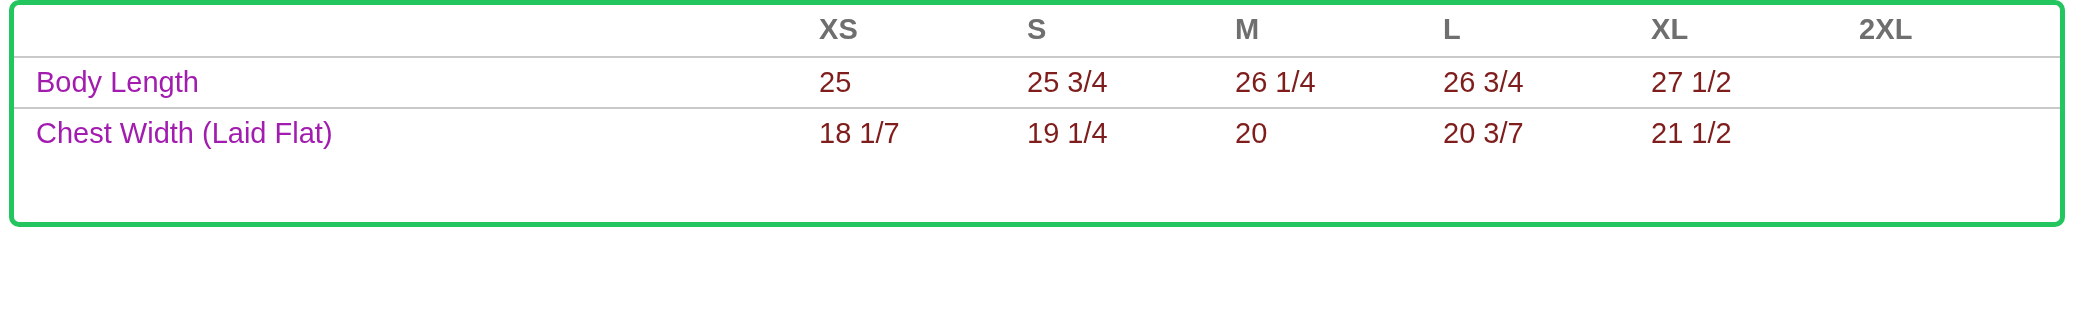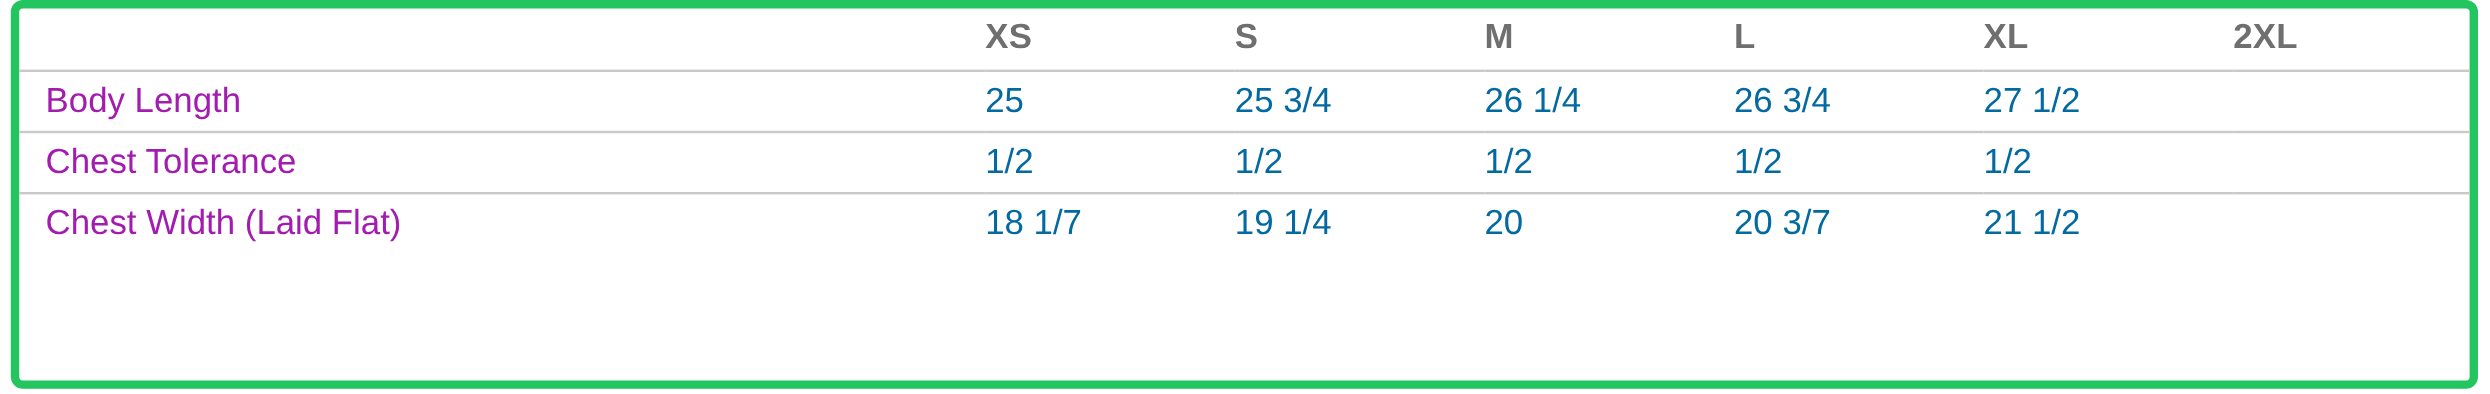--- a/index.html
+++ b/index.html
@@ -12,23 +12,23 @@
     height: 328px;
     font-family: "Liberation Sans", sans-serif;
     overflow: hidden;
   }
 
   #size-chart-container {
     position: absolute;
     left: 9px;
     top: 0px;
     width: 2056px;
-    height: 324px;
+    height: 227px;
     box-sizing: border-box;
-    border: 7px solid #22c55e;
+    border: 5px solid #22c55e;
     border-radius: 10px;
     background: #ffffff;
     overflow: hidden;
   }
 
   table.size-table {
     width: 100%;
     border-collapse: collapse;
     table-layout: fixed;
   }
@@ -55,21 +55,21 @@
     padding-bottom: 2px;
   }
   tr.header-row th.label-head {
     padding-left: 22px;
   }
 
   
   tr.data-row td {
     height: 49px;
     font-size: 29px;
-    color: #0369a1;
+    color: #7f1d1d;
     border-top: 2px solid #c9c9c9;
   }
   tr.data-row td.row-label {
     padding-left: 22px;
     color: #a21caf;
   }
 
   
   tr.data-row td:first-child {
     box-shadow: none;
@@ -140,43 +140,20 @@
         </td>
         <td>
           <span class="cell-inner">27 1/2</span>
         </td>
         <td>
           <span class="cell-inner"></span>
         </td>
       </tr>
 
 
-      <tr class="data-row">
-        <td class="row-label">
-          <span class="cell-inner">Chest Tolerance</span>
-        </td>
-        <td>
-          <span class="cell-inner">1/2</span>
-        </td>
-        <td>
-          <span class="cell-inner">1/2</span>
-        </td>
-        <td>
-          <span class="cell-inner">1/2</span>
-        </td>
-        <td>
-          <span class="cell-inner">1/2</span>
-        </td>
-        <td>
-          <span class="cell-inner">1/2</span>
-        </td>
-        <td>
-          <span class="cell-inner"></span>
-        </td>
-      </tr>
 
       <tr class="data-row">
         <td class="row-label">
           <span class="cell-inner">Chest Width (Laid Flat)</span>
         </td>
         <td>
           <span class="cell-inner">18 1/7</span>
         </td>
         <td>
           <span class="cell-inner">19 1/4</span>

